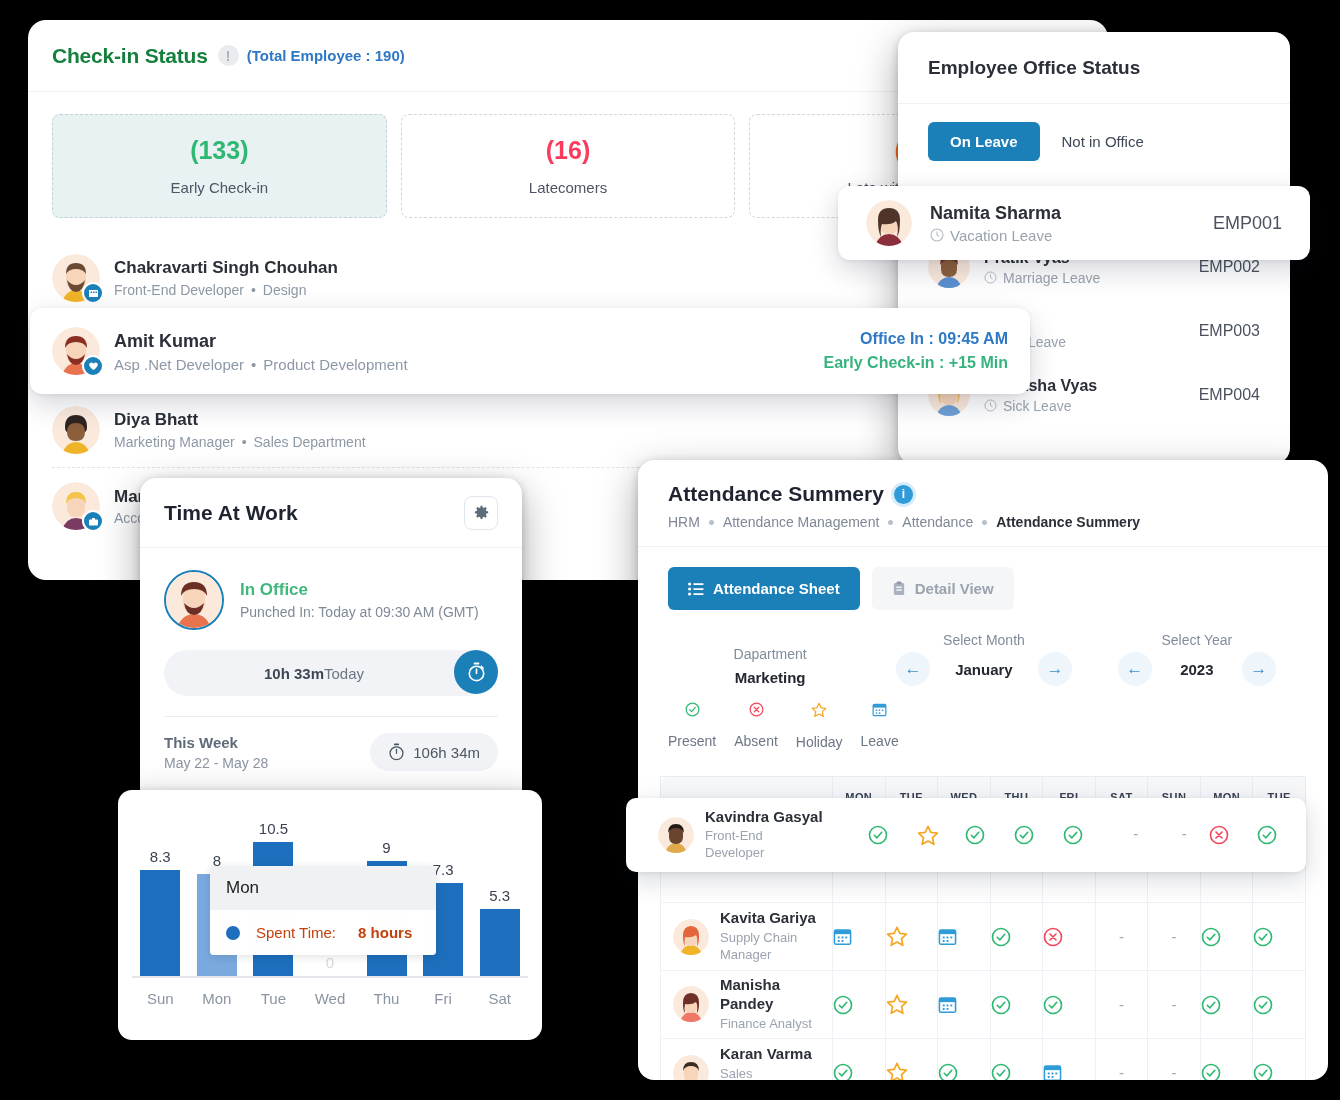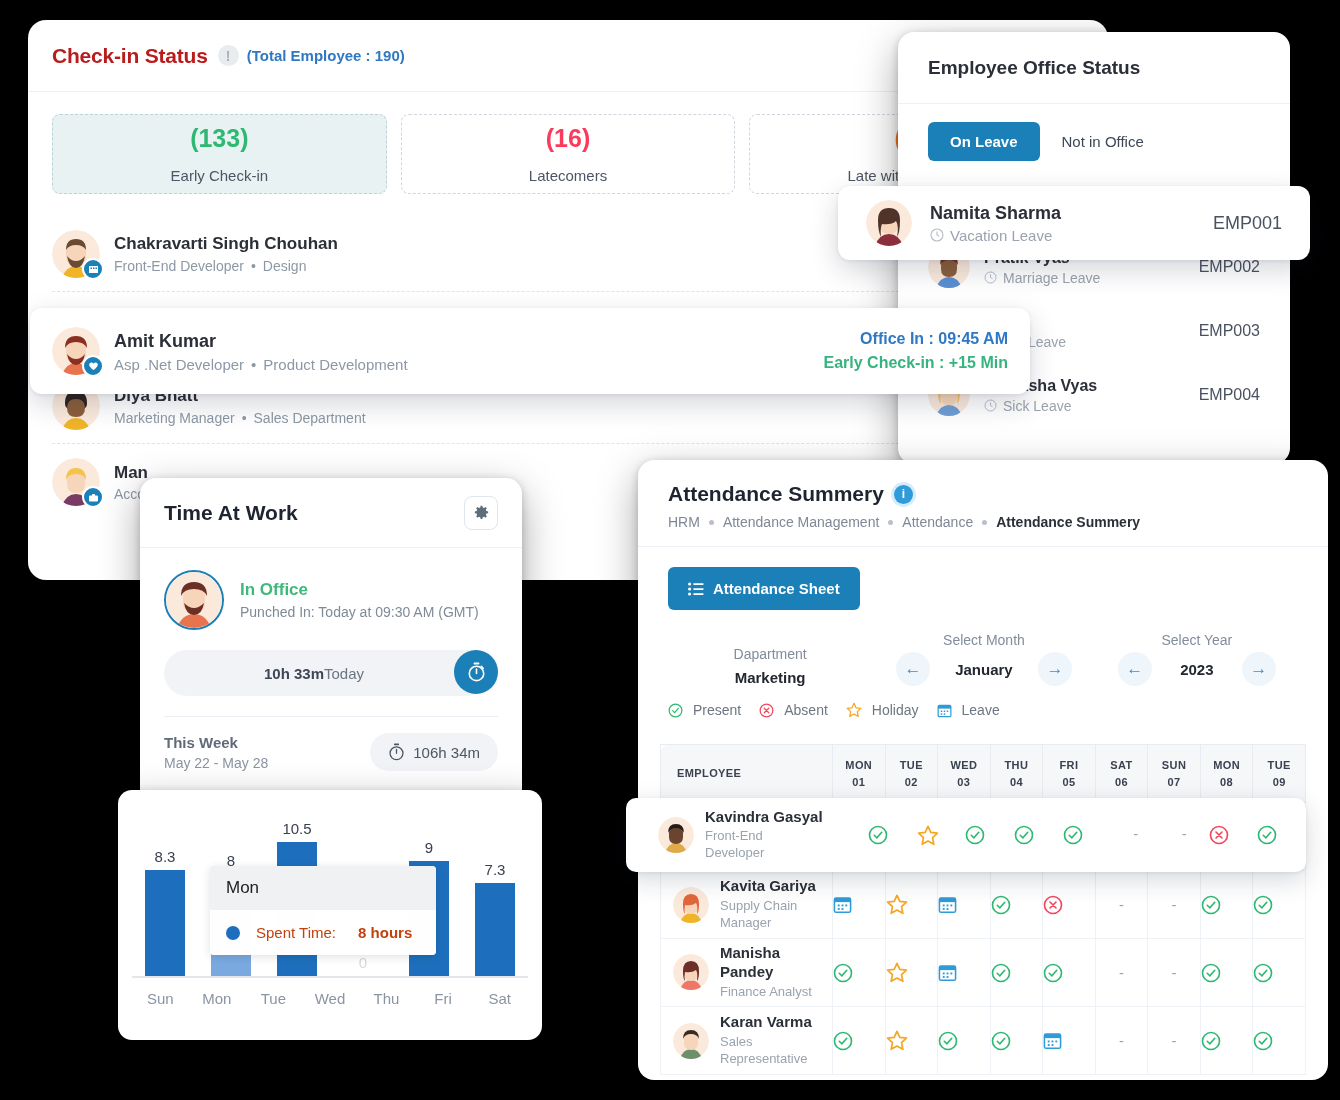--- a/index.html
+++ b/index.html
@@ -17,37 +17,37 @@
     border-radius: 16px;
     box-shadow: 0 14px 40px rgba(0,0,0,0.35), 0 2px 8px rgba(0,0,0,0.2);
   }
 
   
   #checkin-card { left: 28px; top: 20px; width: 1080px; height: 560px; border-radius: 18px; }
   .ci-head {
     height: 72px; display: flex; align-items: center;
     padding: 0 24px; border-bottom: 1px solid #eef1f5;
   }
-  .ci-title { font-size: 21px; font-weight: bold; color: #b91c1c; letter-spacing: -0.2px; }
+  .ci-title { font-size: 21px; font-weight: bold; color: #15803d; letter-spacing: -0.2px; }
   .info-dot {
     width: 21px; height: 21px; border-radius: 50%; background: #e9ecef;
     color: #a9b0b9; font-size: 14px; font-weight: bold;
     display: inline-flex; align-items: center; justify-content: center;
     margin: 0 8px 0 10px; line-height: 1;
   }
   .ci-total { font-size: 15px; font-weight: bold; color: #2f78c4; }
   .ci-head-actions { margin-left: auto; display: flex; gap: 10px; }
   .icon-btn {
     width: 38px; height: 38px; border: 1px solid #dfe6ee; border-radius: 8px;
     background: #fff; display: flex; align-items: center; justify-content: center;
     color: #7d93ad;
   }
   .ci-stats { display: flex; gap: 14px; padding: 22px 24px 14px; }
   .stat {
-    flex: 1; height: 80px; border: 1px dashed #cfd6de; border-radius: 8px;
+    flex: 1; height: 104px; border: 1px dashed #cfd6de; border-radius: 8px;
     display: flex; flex-direction: column; align-items: center; justify-content: center;
     gap: 14px; background: #fff;
   }
   .stat.active { background: #e9f2f3; border-color: #bcd2d6; }
   .stat-num { font-size: 25px; font-weight: bold; }
   .stat-lbl { font-size: 15px; color: #4b5563; }
 
   .emp-list { padding: 8px 24px 0; }
   .emp-row {
     display: flex; align-items: center; height: 76px;
@@ -188,21 +188,21 @@
   .filters { display: flex; padding: 22px 30px 0; align-items: flex-end; }
   .fgroup { text-align: center; }
   .flabel { font-size: 14px; color: #828d9b; }
   .fvalue { font-size: 15px; font-weight: bold; color: #23272f; margin-top: 7px; }
   .stepper { display: flex; align-items: center; gap: 14px; }
   .arrow-btn {
     width: 34px; height: 34px; border-radius: 50%; background: #eef5fb;
     display: flex; align-items: center; justify-content: center; color: #3a8fd0; font-size: 17px;
   }
   .legend { display: flex; gap: 18px; padding: 16px 30px 0; font-size: 14px; color: #6d7684; }
-  .legend span { display: flex; align-items: center; gap: 10px; }
+  .legend span { display: flex; align-items: center; gap: 16px; flex-direction: column; }
 
   .table-wrap { padding: 26px 22px 0; }
   table.att { width: 100%; border-collapse: collapse; table-layout: fixed; }
   table.att th {
     background: #f5f7f9; font-size: 11px; font-weight: bold; color: #3a4150;
     padding: 12px 0; letter-spacing: 0.4px; line-height: 1.5;
     border: 1px solid #e8ecf1;
   }
   table.att th.emp-h { text-align: left; padding-left: 16px; width: 172px; border-radius: 8px 0 0 0; }
   table.att td { border: 1px solid #eef1f5; text-align: center; height: 68px; font-size: 15px; color: #9aa3ae; }
@@ -570,20 +570,24 @@
             <div class="bar" style="height: 0px; background: rgb(29, 111, 189);"></div>
           </div>
           <div class="bar-col">
             <div class="bar-val">9</div>
             <div class="bar" style="height: 114.545px; background: rgb(29, 111, 189);"></div>
           </div>
           <div class="bar-col">
             <div class="bar-val">7.3</div>
             <div class="bar" style="height: 92.9091px; background: rgb(29, 111, 189);"></div>
           </div>
+          <div class="bar-col">
+            <div class="bar-val">5.3</div>
+            <div class="bar" style="height: 67.4545px; background: rgb(29, 111, 189);"></div>
+          </div>
         </div>
       <div class="xlabels" id="xlabels">
           <div class="xlab">Sun</div>
           <div class="xlab">Mon</div>
           <div class="xlab">Tue</div>
           <div class="xlab">Wed</div>
           <div class="xlab">Thu</div>
           <div class="xlab">Fri</div>
           <div class="xlab">Sat</div>
         </div>
@@ -620,20 +624,29 @@
       <div class="att-tab active">
         <svg width="16" height="14" viewBox="0 0 16 14">
             <circle cx="1.6" cy="2" r="1.6" fill="#fff"></circle>
             <rect x="5.2" y="1.2" width="10.5" height="1.7" rx="0.8" fill="#fff"></rect>
             <circle cx="1.6" cy="7" r="1.6" fill="#fff"></circle>
             <rect x="5.2" y="6.2" width="10.5" height="1.7" rx="0.8" fill="#fff"></rect>
             <circle cx="1.6" cy="12" r="1.6" fill="#fff"></circle>
             <rect x="5.2" y="11.2" width="10.5" height="1.7" rx="0.8" fill="#fff"></rect>
           </svg>
         <span>Attendance Sheet</span>
+      </div>
+      <div class="att-tab">
+        <svg width="14" height="15" viewBox="0 0 14 16">
+            <rect x="1.5" y="2" width="11" height="13" rx="1.6" fill="#aab3bd"></rect>
+            <rect x="4.6" y="0.4" width="4.8" height="3" rx="1" fill="#8e98a4"></rect>
+            <rect x="4" y="6" width="6" height="1.3" fill="#fff"></rect>
+            <rect x="4" y="9" width="6" height="1.3" fill="#fff"></rect>
+          </svg>
+        <span>Detail View</span>
       </div>
     </div>
 
     <div class="filters">
       <div class="fgroup" style="width:212px">
         <div class="flabel">Dapartment</div>
         <div class="fvalue">Marketing</div>
       </div>
       <div class="fgroup" style="width:232px">
         <div class="flabel">Select Month</div>

